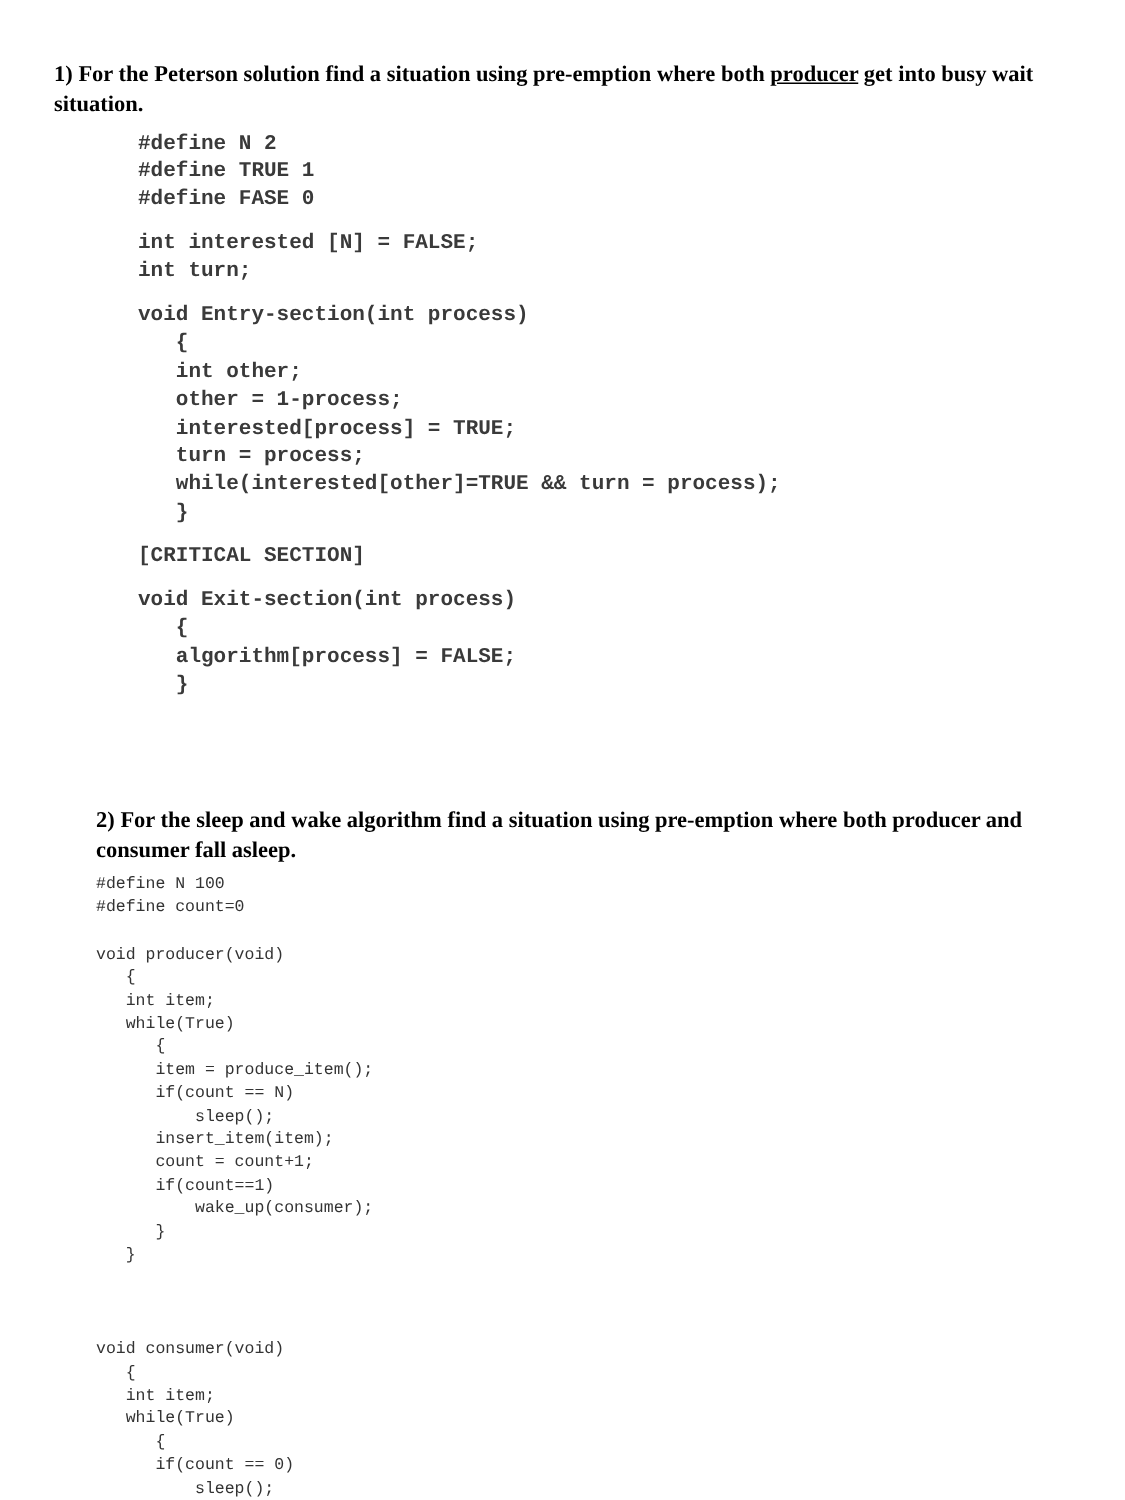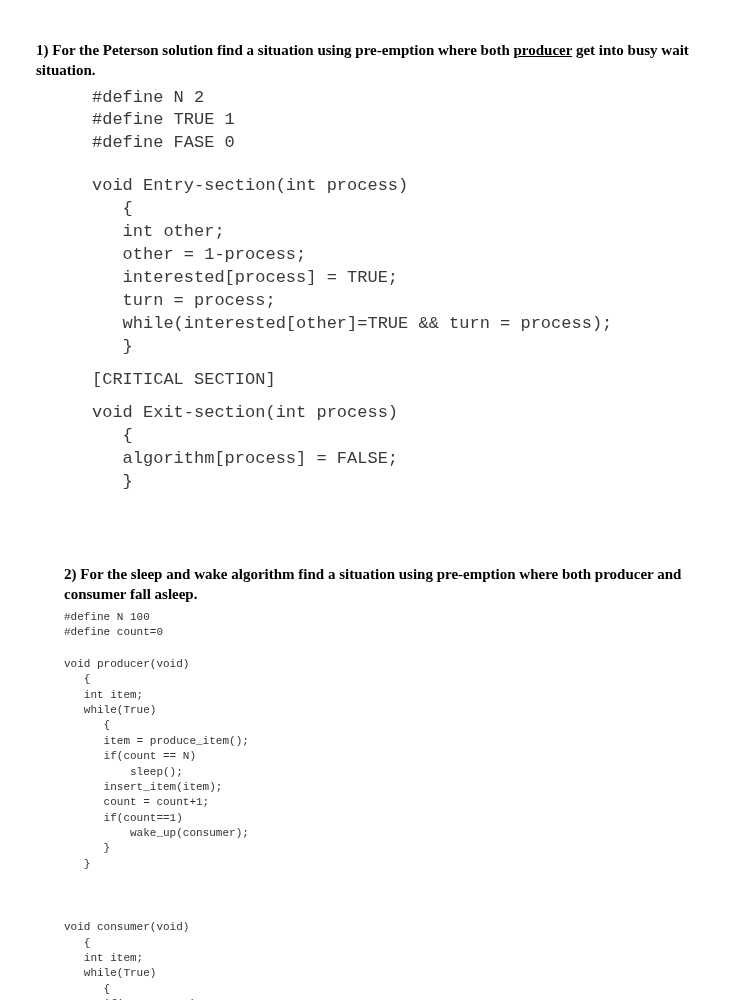--- a/index.html
+++ b/index.html
@@ -16,24 +16,25 @@
     font-weight: bold;
     margin: 0 0 6px 0;
     line-height: 1.35;
   }
   .q-heading .num { display:inline; }
   .q-heading .und { text-decoration: underline; }
   .indent1 { padding-left: 28px; }
   .indent2 { padding-left: 56px; }
   .code {
     font-family: "Courier New", Courier, monospace;
-    font-size: 17px;
+    font-size: 14px;
     white-space: pre;
     color: #3a3a3a;
     line-height: 1.35;
+    font-weight: bold;
   }
   .code2 {
     font-family: "Courier New", Courier, monospace;
     font-size: 11px;
     white-space: pre;
     color: #333;
     line-height: 1.4;
   }
   .cols {
     display: flex;
@@ -50,20 +51,22 @@
 <p class="q-heading">
   <span class="num">1)</span>
   <span>For the Peterson solution find a situation using pre-emption where both </span><span class="und">producer</span><span> get into busy wait situation.</span>
 </p>
 
 <div class="indent2">
   <div class="code">#define N 2
 #define TRUE 1
 #define FASE 0</div>
   <div class="small-gap"></div>
+  <div class="code">int interested [N] = FALSE;
+int turn;</div>
   <div class="small-gap"></div>
   <div class="code">void Entry-section(int process)
    {
    int other;
    other = 1-process;
    interested[process] = TRUE;
    turn = process;
    while(interested[other]=TRUE &amp;&amp; turn = process);
    }</div>
   <div class="small-gap"></div>

